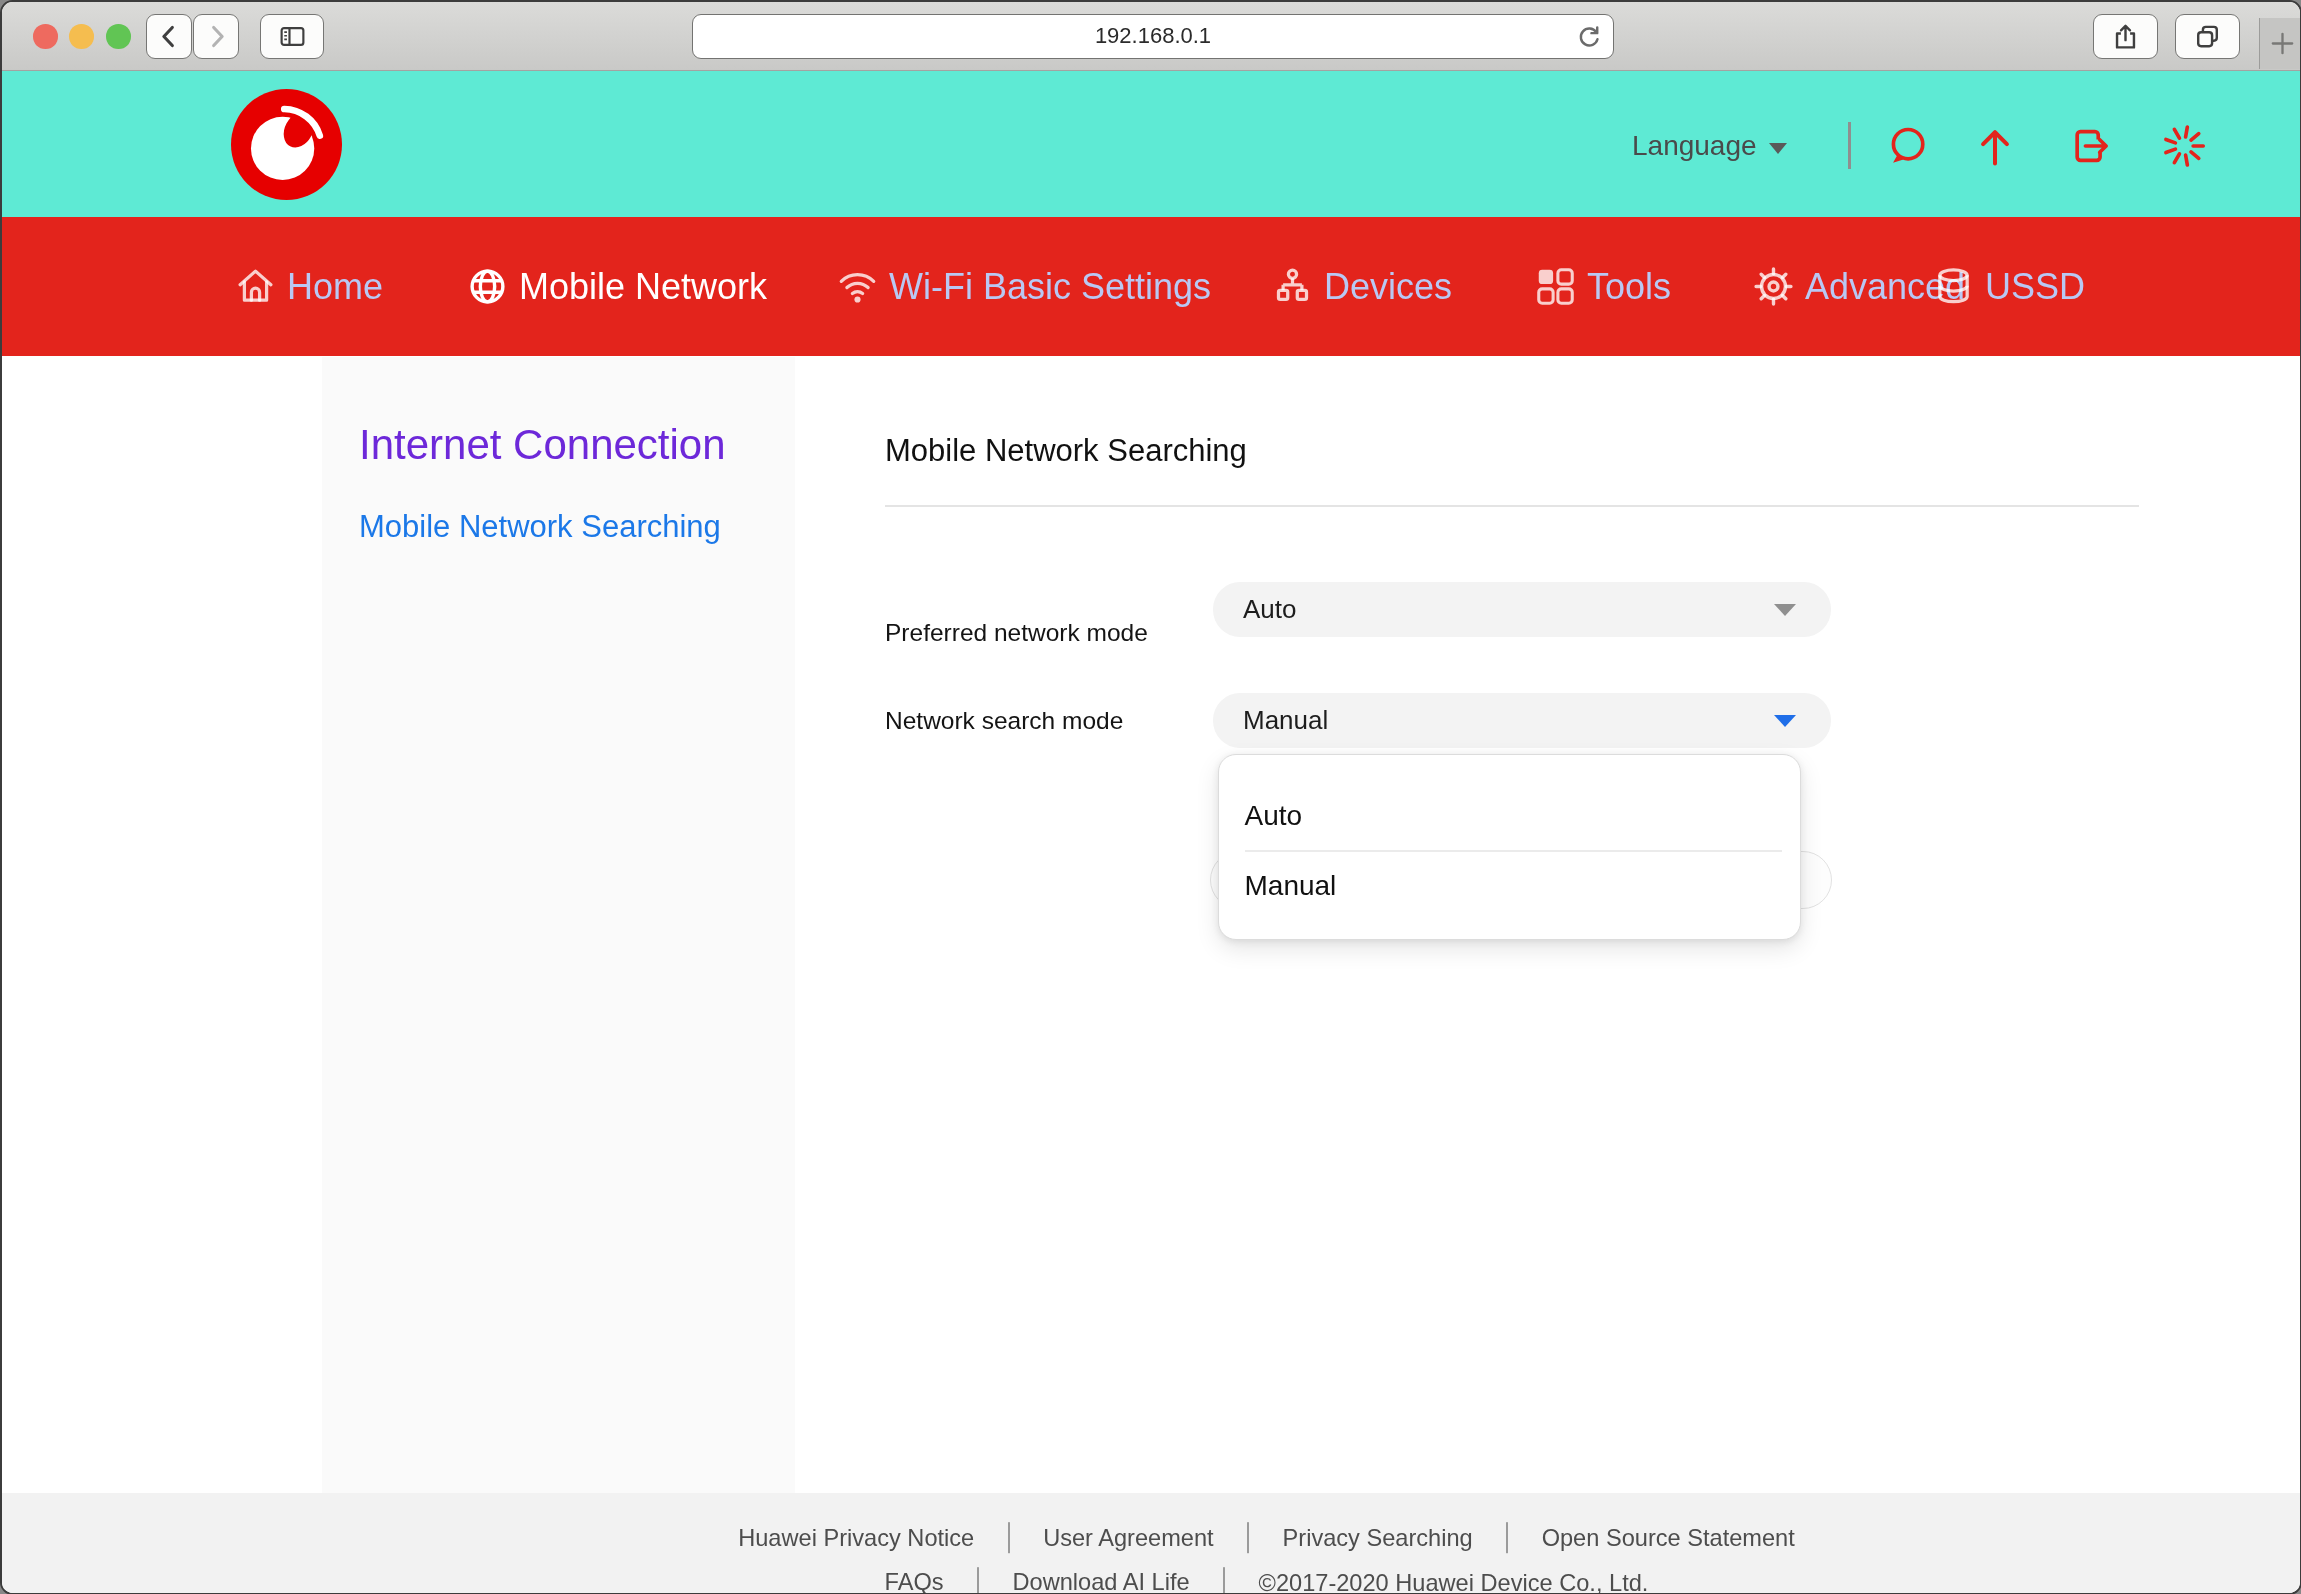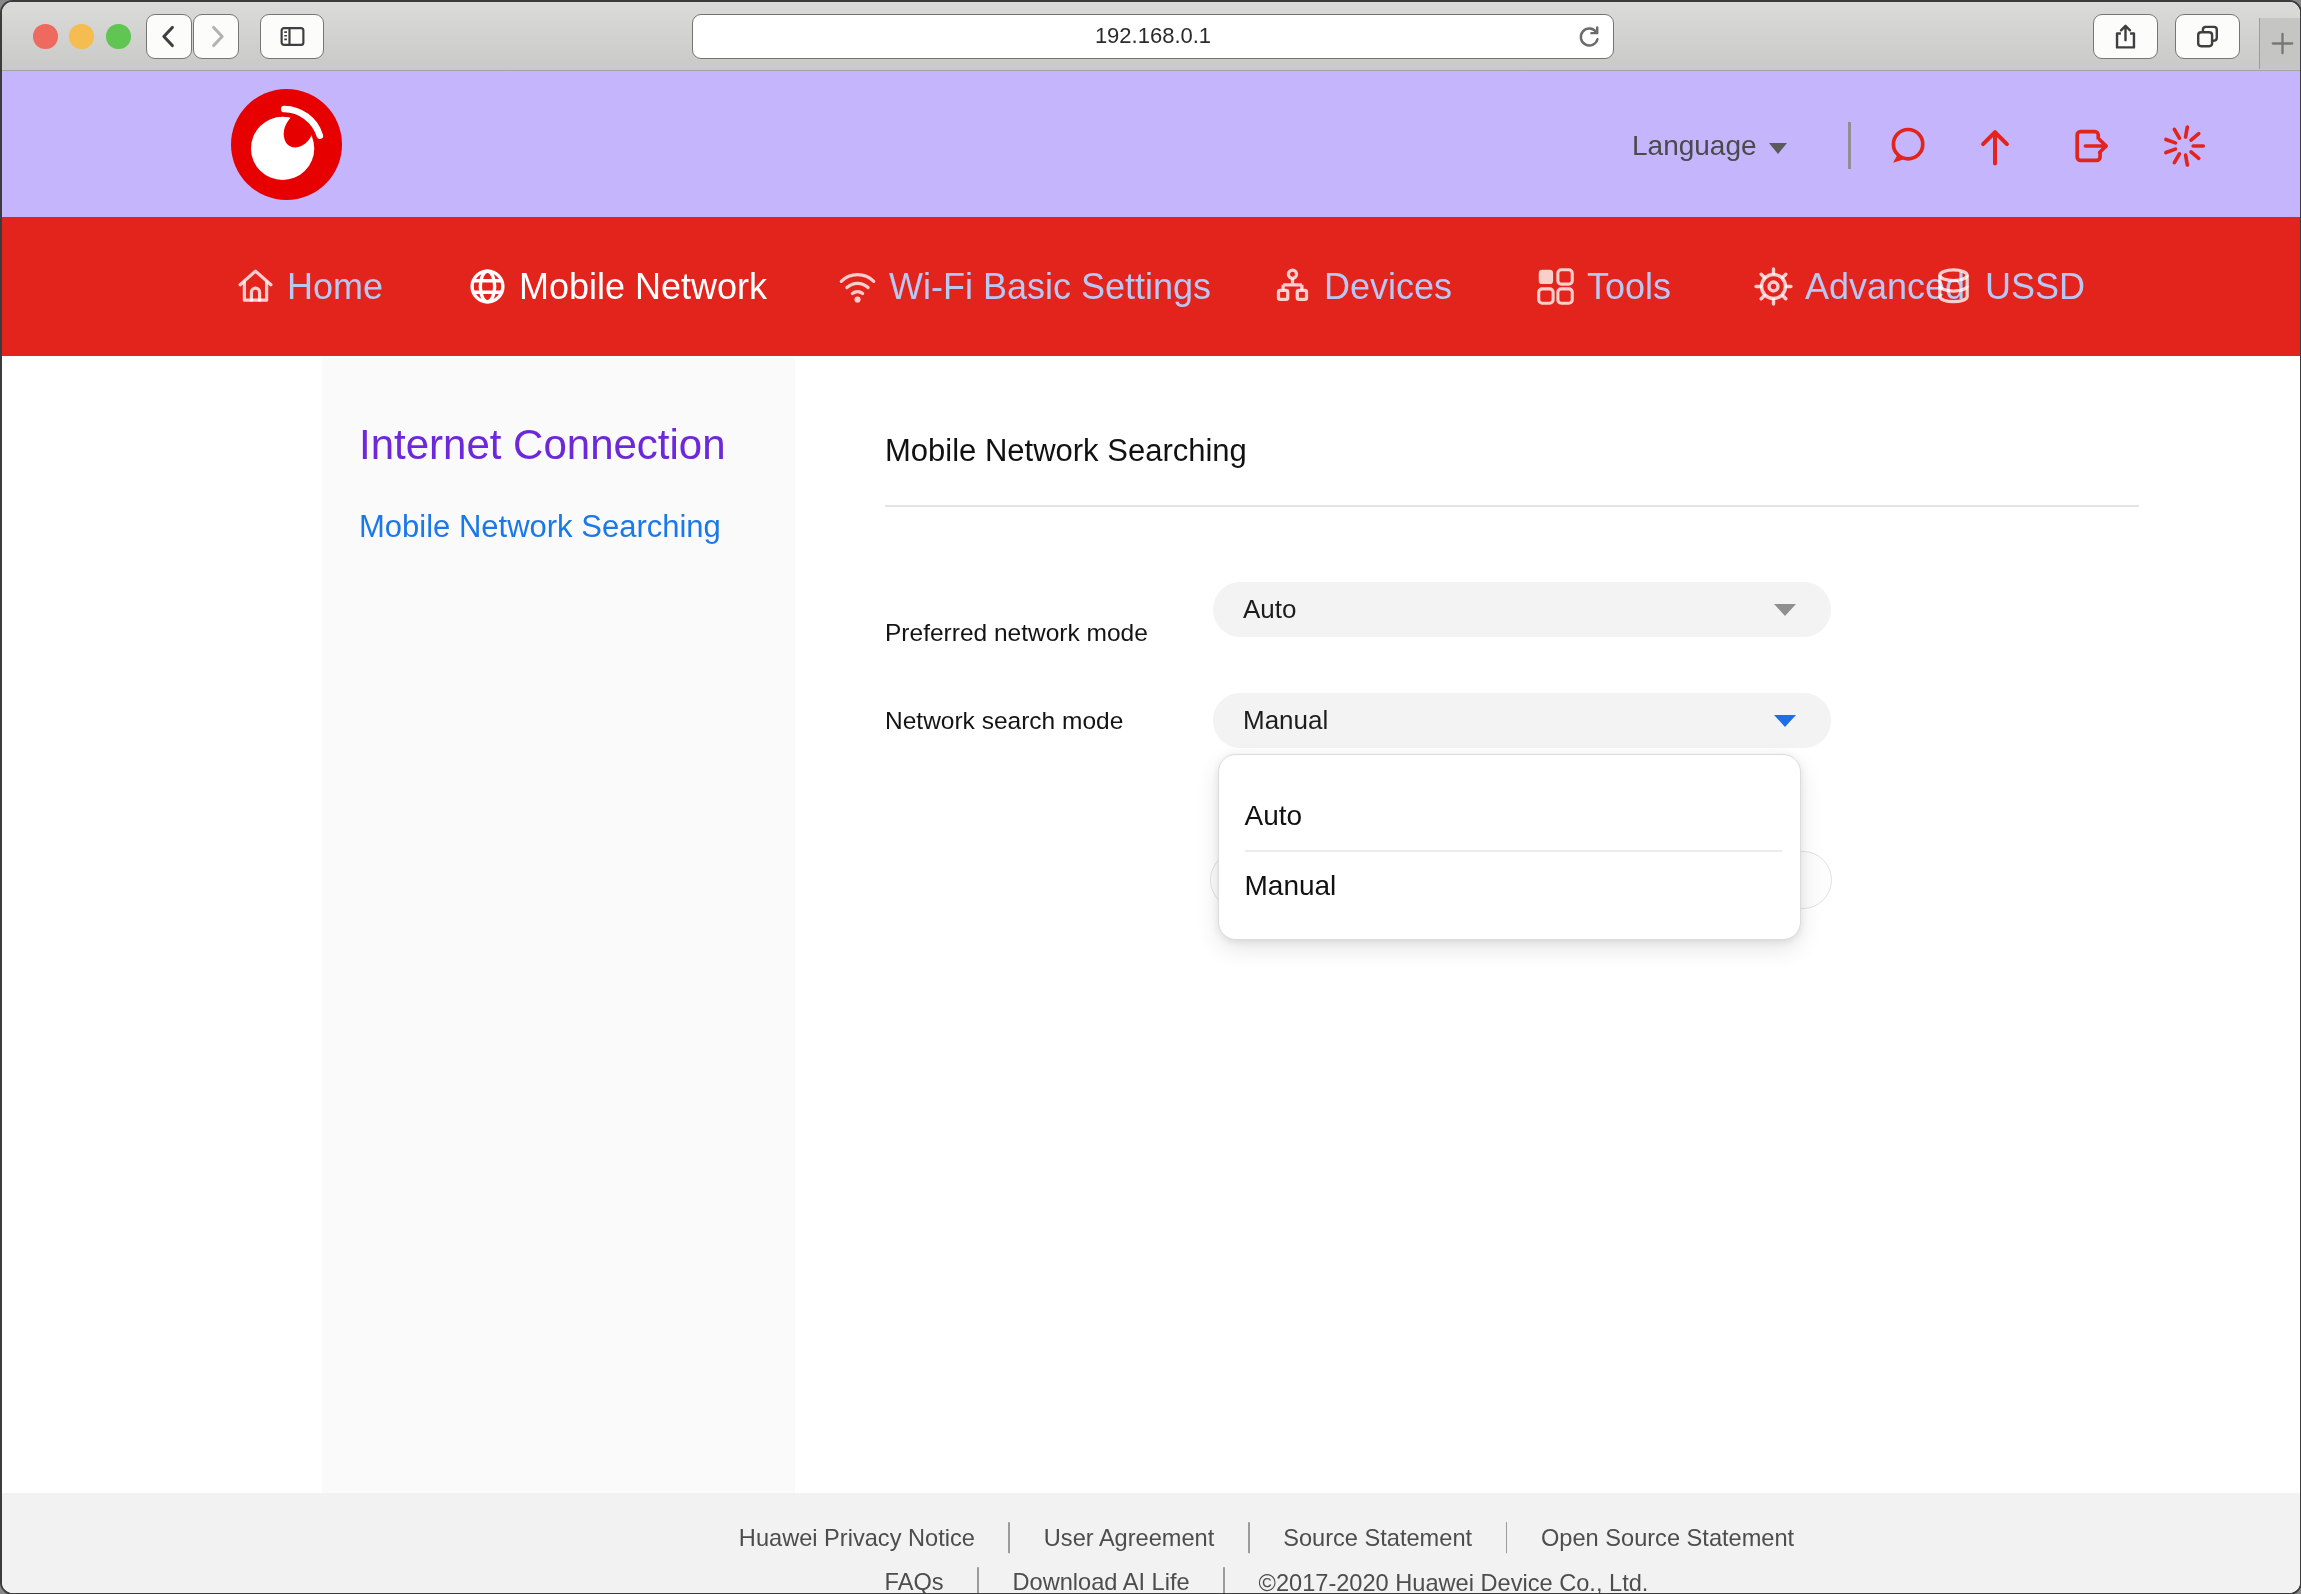--- a/index.html
+++ b/index.html
@@ -23,21 +23,21 @@
   .urlbar{position:absolute;left:690px;top:11.8px;width:922px;height:45px;background:#fff;
           border:1.8px solid #737371;border-radius:9px;display:flex;align-items:center;justify-content:center;}
   .urlbar .url-text{font-size:22px;color:#2b2b2b;}
   .urlbar .reload{position:absolute;right:9px;top:8.2px;color:#6b6b6b;}
   .btn-share{left:2091px;width:65px;}
   .btn-tabs{left:2173px;width:65px;}
   .plus-strip{position:absolute;left:2257px;top:16.4px;width:45px;height:51px;background:#c5c5c3;
               border-left:1.8px solid #9c9c9a;display:flex;align-items:center;justify-content:center;color:#787876;}
 
   
-  .site-header{position:absolute;top:69px;left:0;right:0;height:146px;background:#c4b5fd;}
+  .site-header{position:absolute;top:69px;left:0;right:0;height:146px;background:#5eead4;}
   .logo{position:absolute;left:229px;top:18px;width:111px;height:111px;}
   .lang{position:absolute;left:1630px;top:55px;height:40px;display:flex;align-items:center;gap:12.7px;
         font-size:28px;color:#4a4a4a;cursor:default;}
   .lang .caret{width:0;height:0;border-left:9px solid transparent;border-right:9px solid transparent;
         border-top:11px solid #5a5a5a;margin-top:5.5px;}
   .hdr-divider{position:absolute;left:1846px;top:51px;width:2.7px;height:47px;background:#8f8f8f;}
   .hdr-icon{position:absolute;top:53px;width:44px;height:44px;color:#e3241c;}
   .icon-chat{left:1883px;}
   .icon-update{left:1971px;}
   .icon-logout{left:2066px;}
@@ -287,21 +287,21 @@
       <div class="dd-option dd-opt-2">Manual</div>
     </div>
   </div>
 
   <div class="footer">
     <div class="f-row">
       <span class="f-link">Huawei Privacy Notice</span>
       <span class="f-sep"></span>
       <span class="f-link">User Agreement</span>
       <span class="f-sep"></span>
-      <span class="f-link">Source Statement</span>
+      <span class="f-link">Privacy Searching</span>
       <span class="f-sep"></span>
       <span class="f-link">Open Source Statement</span>
     </div>
     <div class="f-row r2">
       <span class="f-link">FAQs</span>
       <span class="f-sep"></span>
       <span class="f-link">Download AI Life</span>
       <span class="f-sep"></span>
       <span>©2017-2020 Huawei Device Co., Ltd.</span>
     </div>

